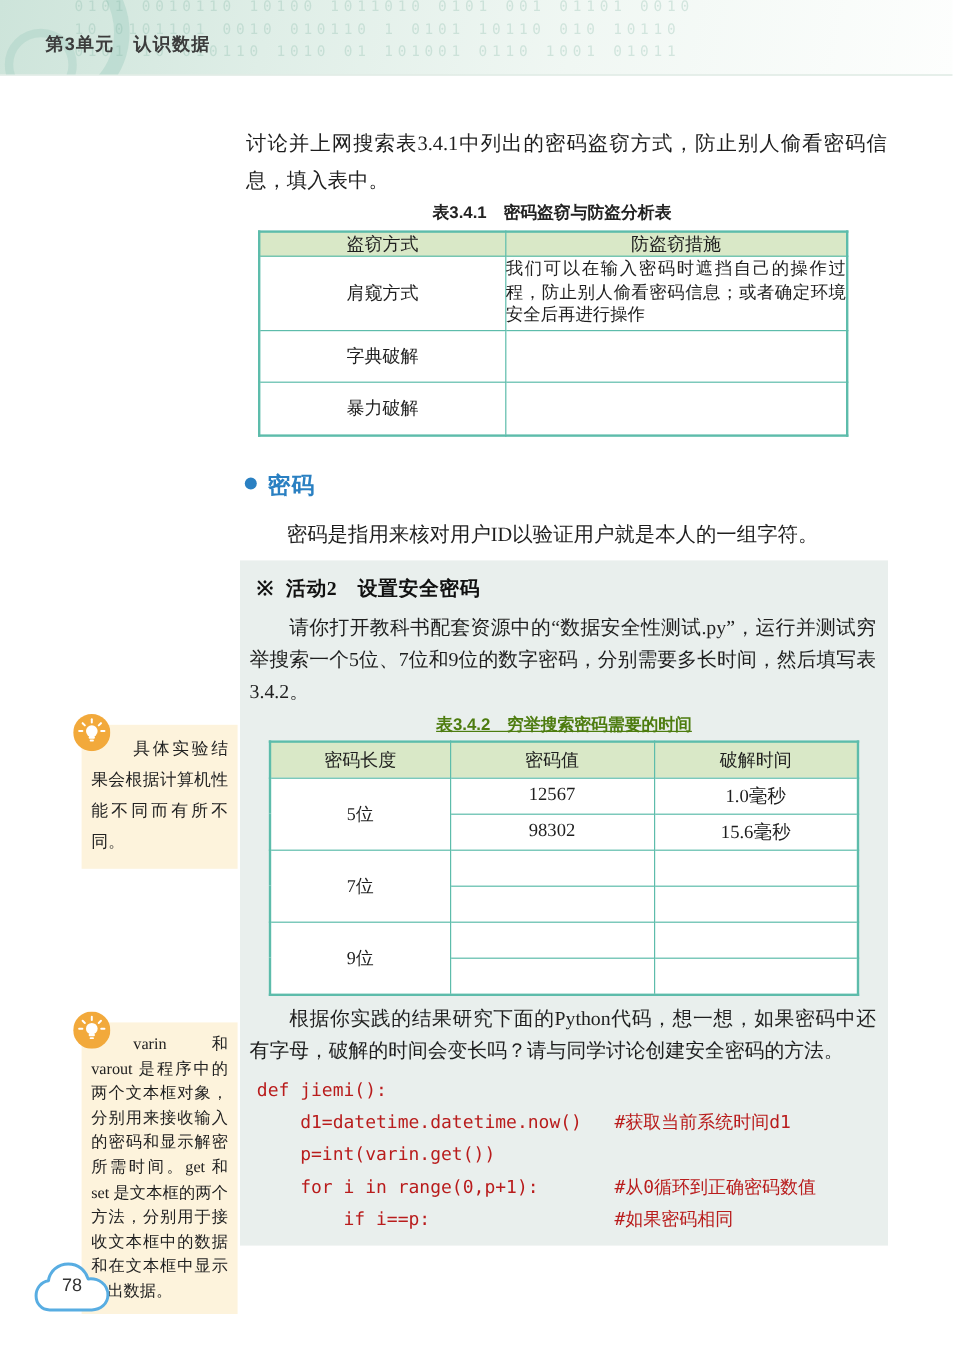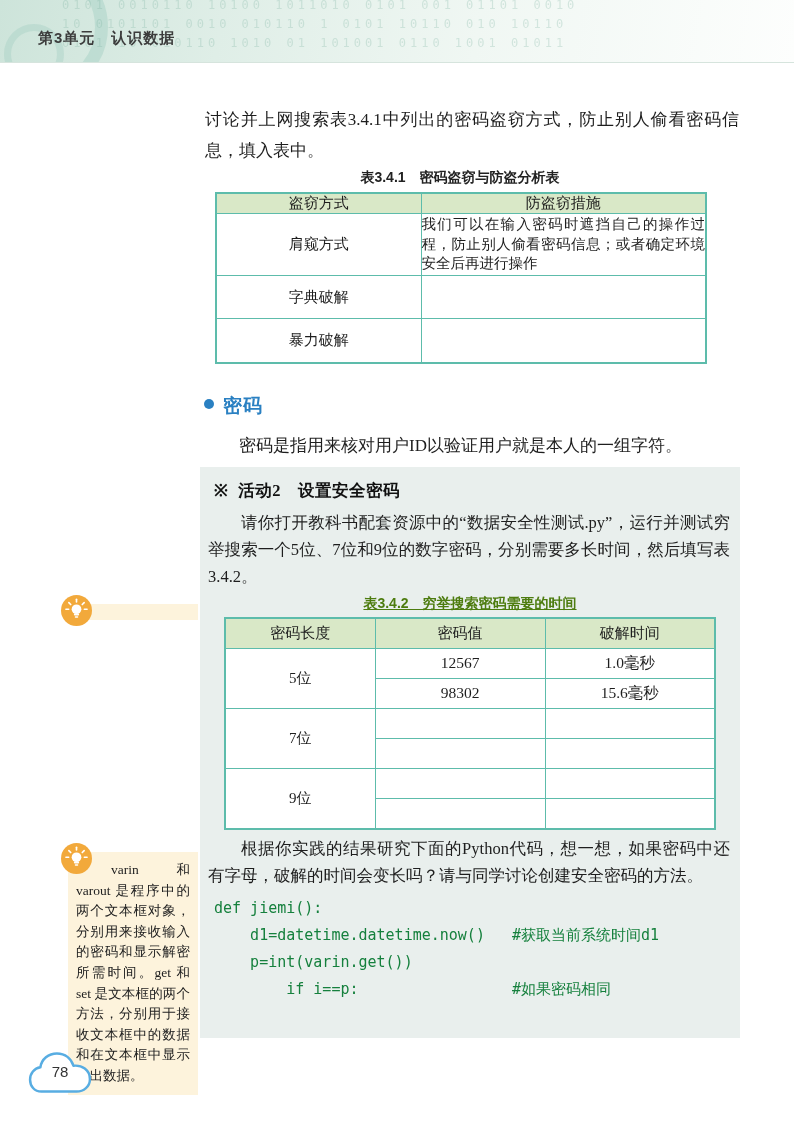--- a/index.html
+++ b/index.html
@@ -58,21 +58,21 @@
   .cap2{text-align:center;font:700 14px/21px "Liberation Sans","DejaVu Sans",sans-serif;
         color:#4d7c0f;margin-top:3px;text-decoration:underline;}
   #t2{margin:3px auto 0 auto;width:490px;background:#ffffff;}
   #t2 .h-row{height:30px;}
   #t2 td{height:29px;}
   .len{text-align:center;font-size:15px;}
   .val,.tim{text-align:center;font-size:15.5px;}
 
   
   .code{margin:6px 0 0 6px;}
-  .crow{display:flex;font:15px/27px "DejaVu Sans Mono","Liberation Mono",monospace;color:#15803d;}
+  .crow{display:flex;font:15px/27px "DejaVu Sans Mono","Liberation Mono",monospace;color:#b91c1c;}
   .ccode{flex:0 0 298px;white-space:pre;}
   .ccmt{white-space:pre;}
 
   
   .note{position:absolute;left:68px;width:130px;background:#fdf3dc;box-sizing:border-box;
         padding:8px 8px;color:#222;}
   #note1{top:604px;}
   #note1 .ntxt{font:14px/26px "Liberation Serif","DejaVu Serif",serif;text-indent:2.5em;text-align:justify;}
   #note2{top:852px;}
   #note2 .ntxt{font:13.5px/20.6px "Liberation Serif","DejaVu Serif",serif;text-indent:2.6em;text-align:justify;}
@@ -187,20 +187,24 @@
       <div class="crow">
         <span class="ccode">def jiemi():</span>
           <span class="ccmt"></span>
       </div>
       <div class="crow">
         <span class="ccode">    d1=datetime.datetime.now()</span>
           <span class="ccmt">#获取当前系统时间d1</span>
       </div>
       <div class="crow">
         <span class="ccode">    p=int(varin.get())</span>
+      </div>
+      <div class="crow">
+        <span class="ccode">    for i in range(0,p+1):</span>
+          <span class="ccmt">#从0循环到正确密码数值</span>
       </div>
       <div class="crow">
         <span class="ccode">        if i==p:</span>
           <span class="ccmt">#如果密码相同</span>
       </div>
     </div>
   </div>
 
   <div class="note" id="note1">
     <svg class="bulb" viewBox="0 0 30 30">
@@ -209,20 +213,21 @@
         <line x1="15" y1="4.2" x2="15" y2="6.8"></line>
         <line x1="7.6" y1="7.4" x2="9.4" y2="9.2"></line>
         <line x1="22.4" y1="7.4" x2="20.6" y2="9.2"></line>
         <line x1="4.8" y1="13.8" x2="7.4" y2="13.8"></line>
         <line x1="25.2" y1="13.8" x2="22.6" y2="13.8"></line>
       </g>
       <circle cx="15" cy="13.8" r="4.7" fill="#ffffff"></circle>
       <rect x="12.5" y="17.8" width="5" height="2.1" rx="0.8" fill="#ffffff"></rect>
       <rect x="13.3" y="20.6" width="3.4" height="1.5" rx="0.7" fill="#ffffff"></rect>
     </svg>
+    <div class="ntxt">具体实验结果会根据计算机性能不同而有所不同。</div>
   </div>
 
   <div class="note" id="note2">
     <svg class="bulb" viewBox="0 0 30 30">
       <circle cx="15" cy="15" r="15" fill="#F2A93B"></circle>
       <g stroke="#ffffff" stroke-width="1.6" stroke-linecap="round">
         <line x1="15" y1="4.2" x2="15" y2="6.8"></line>
         <line x1="7.6" y1="7.4" x2="9.4" y2="9.2"></line>
         <line x1="22.4" y1="7.4" x2="20.6" y2="9.2"></line>
         <line x1="4.8" y1="13.8" x2="7.4" y2="13.8"></line>

